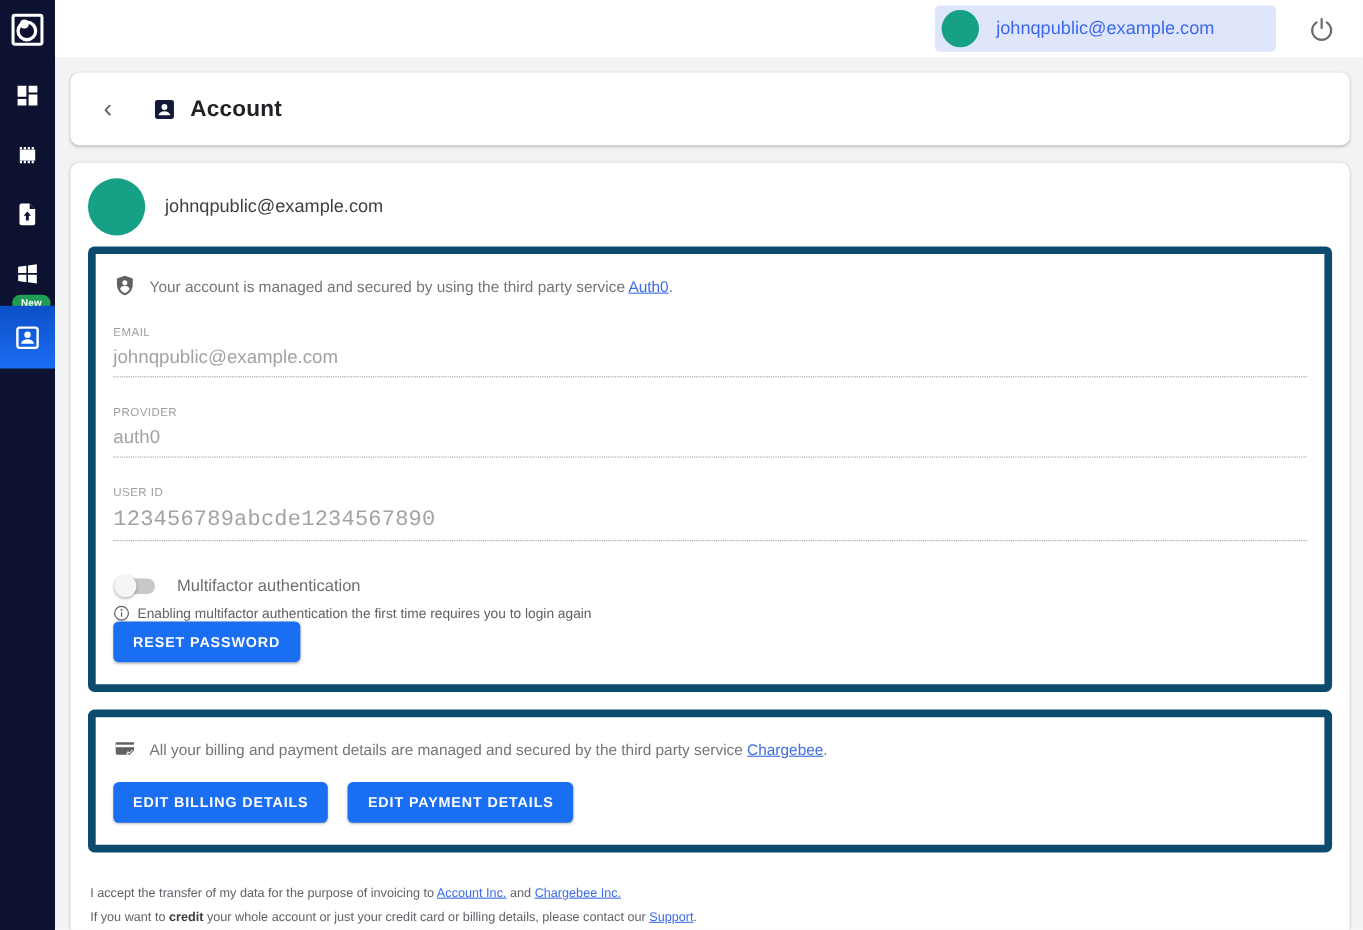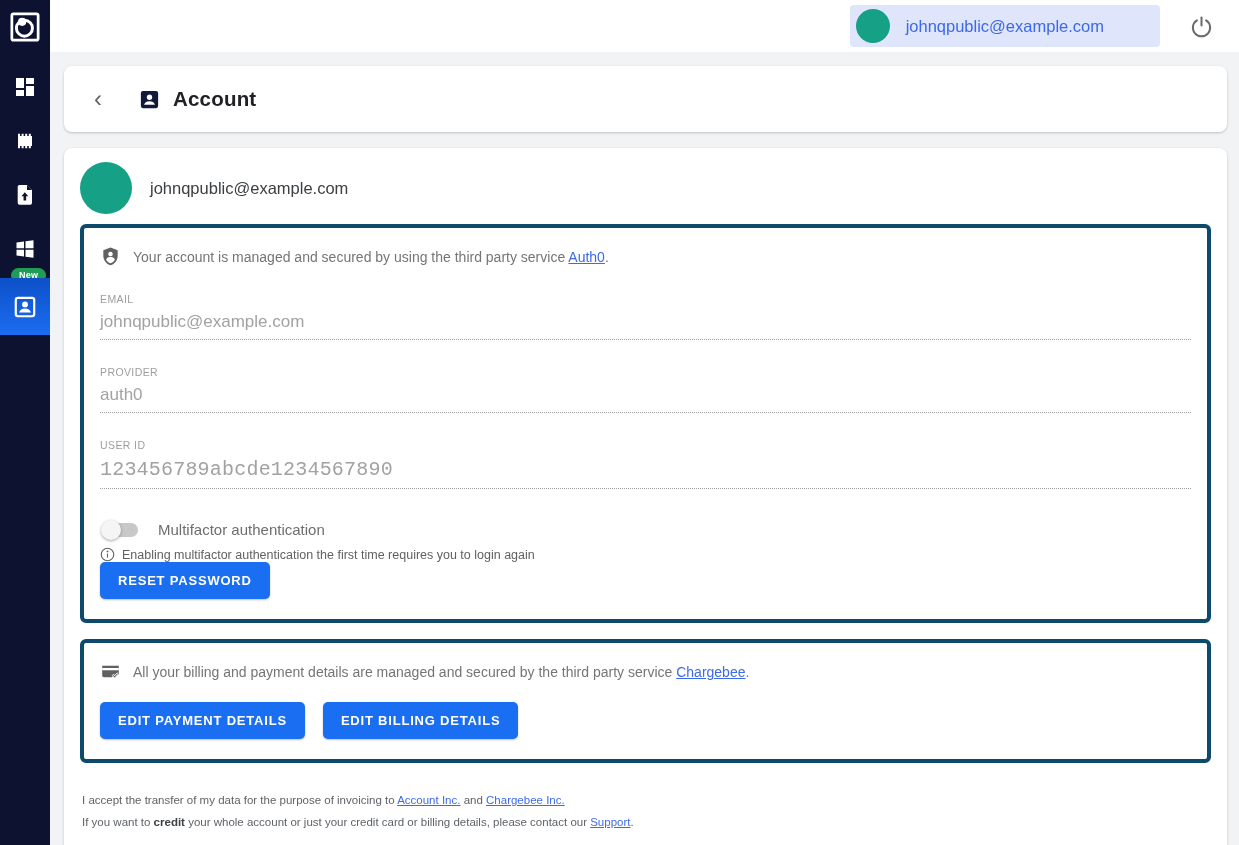--- a/index.html
+++ b/index.html
@@ -62,21 +62,21 @@
   }
   .page-title { font-size: 20.5px; color: #202124; margin-left: 12px; letter-spacing: .2px; }
   .title-icon { margin-left: 20px; display: flex; }
 
   .main-card { padding: 8px 16px 14px; min-height: 688px; }
 
   .profile-row { display: flex; align-items: center; gap: 18px; padding: 6px 0 10px; }
   .profile-avatar { width: 52px; height: 52px; border-radius: 50%; background: #16a085; flex: none; }
   .profile-email { font-size: 16.5px; color: #3c4043; }
 
-  .inner-box { border: 4px solid #0c4a6e; border-radius: 6px; padding: 18px 16px 20px; }
+  .inner-box { border: 7px solid #0c4a6e; border-radius: 6px; padding: 18px 16px 20px; }
   .billing-box { margin-top: 16px; }
 
   .notice-row { display: flex; align-items: flex-start; gap: 12px; color: #757575; font-size: 14px; line-height: 20px; }
   .notice-row .txt { padding-top: 1px; }
   a.link { color: #3d6be8; text-decoration: underline; cursor: pointer; }
 
   .field { margin-top: 26px; padding-bottom: 7px; border-bottom: 1px dotted #9e9e9e; }
   .field-label { font-size: 10.5px; color: #9e9e9e; letter-spacing: .4px; margin-bottom: 7px; }
   .field-value { font-size: 17px; color: #a2a2a2; }
   .field-value.big { font-size: 20px; letter-spacing: .2px; font-family: Liberation Mono, monospace; }
@@ -260,22 +260,22 @@
             <path d="M2.5 5.5h19v10.2h-6.2l-1.4 2.8H4.3a1.8 1.8 0 0 1-1.8-1.8z" fill="#616161"></path>
             <rect x="2.5" y="8" width="19" height="2.6" fill="#fff"></rect>
             <path d="M15.2 15.2l1.4 1.7 3-3.3 1.4 1.2-4.4 4.8-2.6-3z" fill="#616161" stroke="#fff" stroke-width="1"></path>
           </svg>
         </span>
         <span class="txt">
           <span>All your billing and payment details are managed and secured by the third party service </span><a class="link">Chargebee</a><span>.</span>
         </span>
       </div>
       <div class="btn-row">
+        <button class="btn-primary">EDIT BILLING DETAILS</button>
         <button class="btn-primary">EDIT PAYMENT DETAILS</button>
-        <button class="btn-primary">EDIT BILLING DETAILS</button>
       </div>
     </div>
 
     <div class="legal">
       <div>
         <span>I accept the transfer of my data for the purpose of invoicing to </span><a class="link">Account Inc.</a><span> and </span><a class="link">Chargebee Inc.</a>
       </div>
       <div>
         <span>If you want to </span><b>credit</b><span> your whole account or just your credit card or billing details, please contact our </span><a class="link">Support</a><span>.</span>
       </div>

